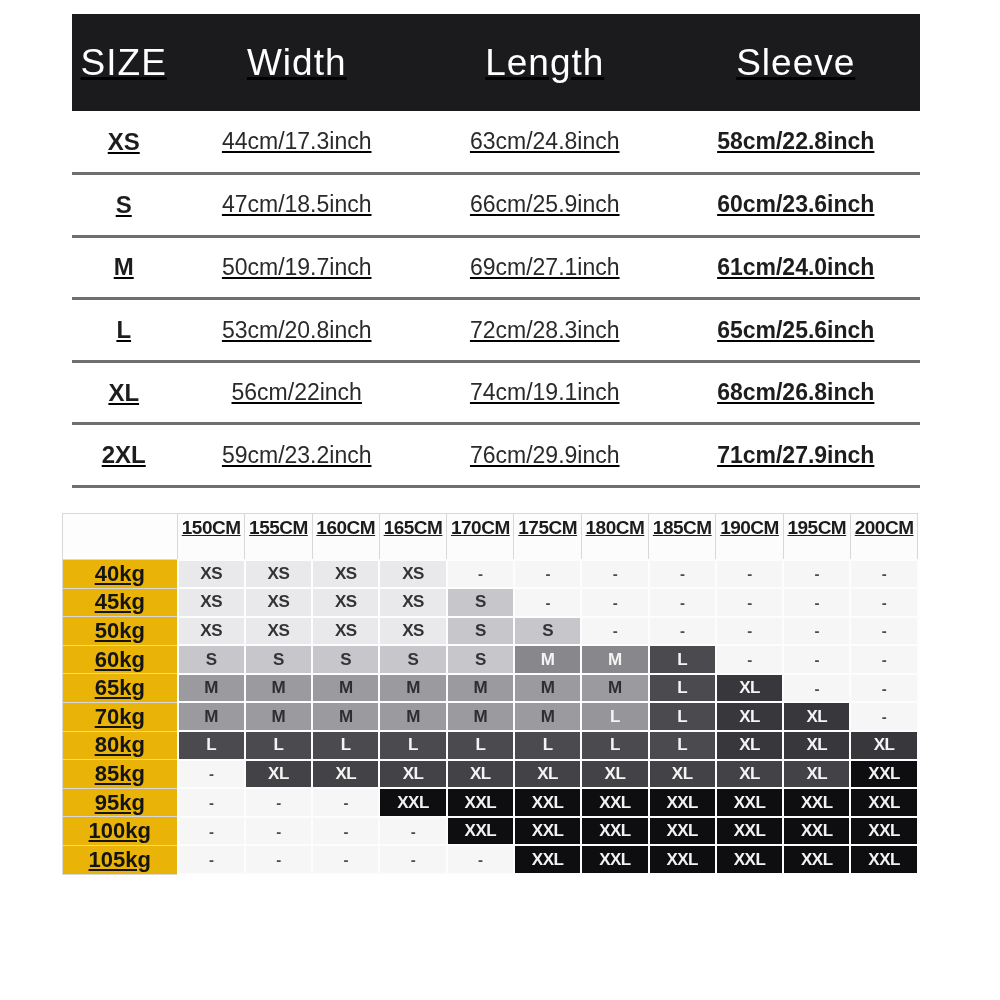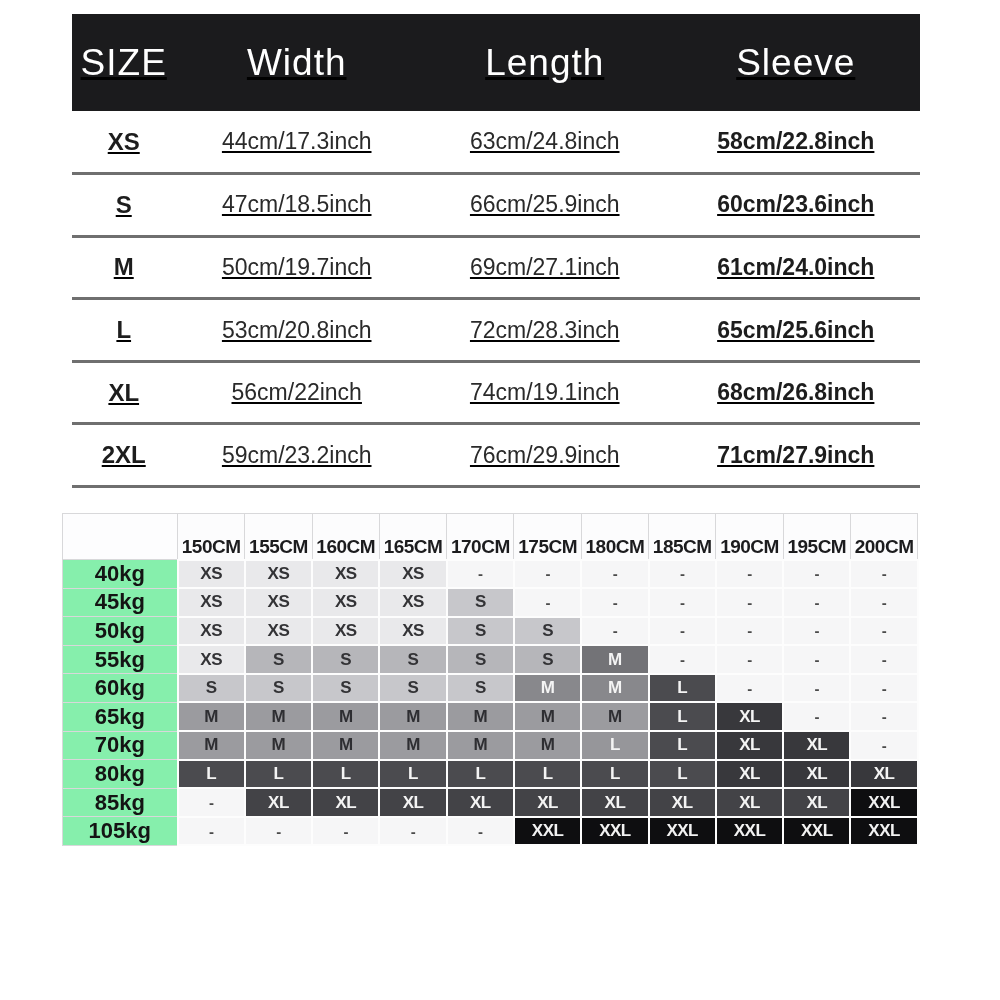--- a/index.html
+++ b/index.html
@@ -44,29 +44,30 @@
   .fit-matrix col.c-height { width: 67.3px; }
 
   .fit-matrix th, .fit-matrix td {
     padding: 0; text-align: center; vertical-align: middle;
     font-weight: 700; overflow: hidden; white-space: nowrap;
   }
   .fit-matrix thead tr { height: 46px; }
   .fit-matrix thead th.hcell {
     background: #fcfcfd; color: #1c1c1e; font-size: 19px;
     letter-spacing: -0.5px; border: 1px solid #d8d8da;
-    vertical-align: bottom; padding-bottom: 1px;
+    vertical-align: bottom; padding-bottom: 20px; text-decoration: underline;
   }
   .fit-matrix thead th.corner {
     background: #fdfdfe; border: 1px solid #d8d8da;
   }
   .fit-matrix tbody tr { height: 28.6px; }
   .fit-matrix tbody th.wlabel {
-    background: #86efac; color: #141414; font-size: 22px;
+    background: #eab308; color: #141414; font-size: 22px;
     border: 1px solid #d8d8da;
+    text-decoration: underline;
   }
   .fit-matrix tbody td {
     font-size: 17px; border: 2px solid #fdfdfd;
     letter-spacing: -0.5px;
   }
   .fit-matrix tbody td.dash { font-size: 15px; }
 </style>
 </head>
 <body>
 
@@ -195,34 +196,20 @@
           <td style="background: rgb(233, 233, 235); color: rgb(51, 51, 54);">XS</td>
           <td style="background: rgb(199, 199, 203); color: rgb(51, 51, 54);">S</td>
           <td style="background: rgb(199, 199, 203); color: rgb(51, 51, 54);">S</td>
           <td class="dash" style="background: rgb(246, 246, 247); color: rgb(74, 74, 74);">-</td>
           <td class="dash" style="background: rgb(246, 246, 247); color: rgb(74, 74, 74);">-</td>
           <td class="dash" style="background: rgb(246, 246, 247); color: rgb(74, 74, 74);">-</td>
           <td class="dash" style="background: rgb(246, 246, 247); color: rgb(74, 74, 74);">-</td>
           <td class="dash" style="background: rgb(246, 246, 247); color: rgb(74, 74, 74);">-</td>
         </tr>
         <tr>
-          <th class="wlabel">55kg</th>
-          <td style="background: rgb(233, 233, 235); color: rgb(51, 51, 54);">XS</td>
-          <td style="background: rgb(182, 182, 186); color: rgb(51, 51, 54);">S</td>
-          <td style="background: rgb(182, 182, 186); color: rgb(51, 51, 54);">S</td>
-          <td style="background: rgb(182, 182, 186); color: rgb(51, 51, 54);">S</td>
-          <td style="background: rgb(182, 182, 186); color: rgb(51, 51, 54);">S</td>
-          <td style="background: rgb(182, 182, 186); color: rgb(51, 51, 54);">S</td>
-          <td style="background: rgb(115, 115, 119); color: rgb(244, 244, 244);">M</td>
-          <td class="dash" style="background: rgb(246, 246, 247); color: rgb(74, 74, 74);">-</td>
-          <td class="dash" style="background: rgb(246, 246, 247); color: rgb(74, 74, 74);">-</td>
-          <td class="dash" style="background: rgb(246, 246, 247); color: rgb(74, 74, 74);">-</td>
-          <td class="dash" style="background: rgb(246, 246, 247); color: rgb(74, 74, 74);">-</td>
-        </tr>
-        <tr>
           <th class="wlabel">60kg</th>
           <td style="background: rgb(199, 199, 203); color: rgb(51, 51, 54);">S</td>
           <td style="background: rgb(199, 199, 203); color: rgb(51, 51, 54);">S</td>
           <td style="background: rgb(199, 199, 203); color: rgb(51, 51, 54);">S</td>
           <td style="background: rgb(199, 199, 203); color: rgb(51, 51, 54);">S</td>
           <td style="background: rgb(199, 199, 203); color: rgb(51, 51, 54);">S</td>
           <td style="background: rgb(136, 136, 140); color: rgb(244, 244, 244);">M</td>
           <td style="background: rgb(136, 136, 140); color: rgb(244, 244, 244);">M</td>
           <td style="background: rgb(75, 75, 79); color: rgb(244, 244, 244);">L</td>
           <td class="dash" style="background: rgb(246, 246, 247); color: rgb(74, 74, 74);">-</td>
@@ -279,20 +266,48 @@
           <td style="background: rgb(67, 67, 71); color: rgb(244, 244, 244);">XL</td>
           <td style="background: rgb(67, 67, 71); color: rgb(244, 244, 244);">XL</td>
           <td style="background: rgb(67, 67, 71); color: rgb(244, 244, 244);">XL</td>
           <td style="background: rgb(67, 67, 71); color: rgb(244, 244, 244);">XL</td>
           <td style="background: rgb(67, 67, 71); color: rgb(244, 244, 244);">XL</td>
           <td style="background: rgb(67, 67, 71); color: rgb(244, 244, 244);">XL</td>
           <td style="background: rgb(67, 67, 71); color: rgb(244, 244, 244);">XL</td>
           <td style="background: rgb(14, 14, 16); color: rgb(242, 242, 242);">XXL</td>
         </tr>
         <tr>
+          <th class="wlabel">95kg</th>
+          <td class="dash" style="background: rgb(246, 246, 247); color: rgb(74, 74, 74);">-</td>
+          <td class="dash" style="background: rgb(246, 246, 247); color: rgb(74, 74, 74);">-</td>
+          <td class="dash" style="background: rgb(246, 246, 247); color: rgb(74, 74, 74);">-</td>
+          <td style="background: rgb(14, 14, 16); color: rgb(242, 242, 242);">XXL</td>
+          <td style="background: rgb(14, 14, 16); color: rgb(242, 242, 242);">XXL</td>
+          <td style="background: rgb(14, 14, 16); color: rgb(242, 242, 242);">XXL</td>
+          <td style="background: rgb(14, 14, 16); color: rgb(242, 242, 242);">XXL</td>
+          <td style="background: rgb(14, 14, 16); color: rgb(242, 242, 242);">XXL</td>
+          <td style="background: rgb(14, 14, 16); color: rgb(242, 242, 242);">XXL</td>
+          <td style="background: rgb(14, 14, 16); color: rgb(242, 242, 242);">XXL</td>
+          <td style="background: rgb(14, 14, 16); color: rgb(242, 242, 242);">XXL</td>
+        </tr>
+        <tr>
+          <th class="wlabel">100kg</th>
+          <td class="dash" style="background: rgb(246, 246, 247); color: rgb(74, 74, 74);">-</td>
+          <td class="dash" style="background: rgb(246, 246, 247); color: rgb(74, 74, 74);">-</td>
+          <td class="dash" style="background: rgb(246, 246, 247); color: rgb(74, 74, 74);">-</td>
+          <td class="dash" style="background: rgb(246, 246, 247); color: rgb(74, 74, 74);">-</td>
+          <td style="background: rgb(14, 14, 16); color: rgb(242, 242, 242);">XXL</td>
+          <td style="background: rgb(14, 14, 16); color: rgb(242, 242, 242);">XXL</td>
+          <td style="background: rgb(14, 14, 16); color: rgb(242, 242, 242);">XXL</td>
+          <td style="background: rgb(14, 14, 16); color: rgb(242, 242, 242);">XXL</td>
+          <td style="background: rgb(14, 14, 16); color: rgb(242, 242, 242);">XXL</td>
+          <td style="background: rgb(14, 14, 16); color: rgb(242, 242, 242);">XXL</td>
+          <td style="background: rgb(14, 14, 16); color: rgb(242, 242, 242);">XXL</td>
+        </tr>
+        <tr>
           <th class="wlabel">105kg</th>
           <td class="dash" style="background: rgb(246, 246, 247); color: rgb(74, 74, 74);">-</td>
           <td class="dash" style="background: rgb(246, 246, 247); color: rgb(74, 74, 74);">-</td>
           <td class="dash" style="background: rgb(246, 246, 247); color: rgb(74, 74, 74);">-</td>
           <td class="dash" style="background: rgb(246, 246, 247); color: rgb(74, 74, 74);">-</td>
           <td class="dash" style="background: rgb(246, 246, 247); color: rgb(74, 74, 74);">-</td>
           <td style="background: rgb(14, 14, 16); color: rgb(242, 242, 242);">XXL</td>
           <td style="background: rgb(14, 14, 16); color: rgb(242, 242, 242);">XXL</td>
           <td style="background: rgb(14, 14, 16); color: rgb(242, 242, 242);">XXL</td>
           <td style="background: rgb(14, 14, 16); color: rgb(242, 242, 242);">XXL</td>

